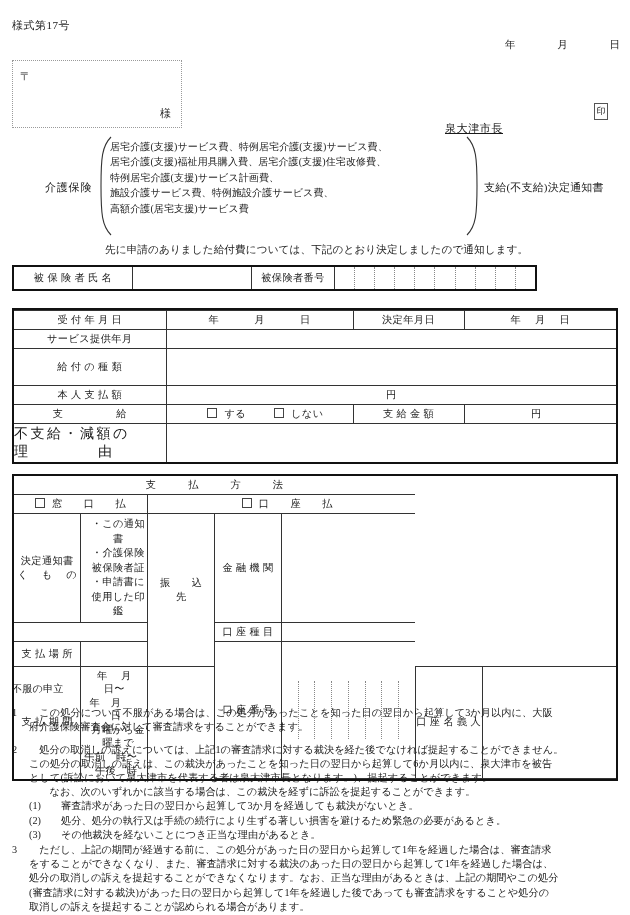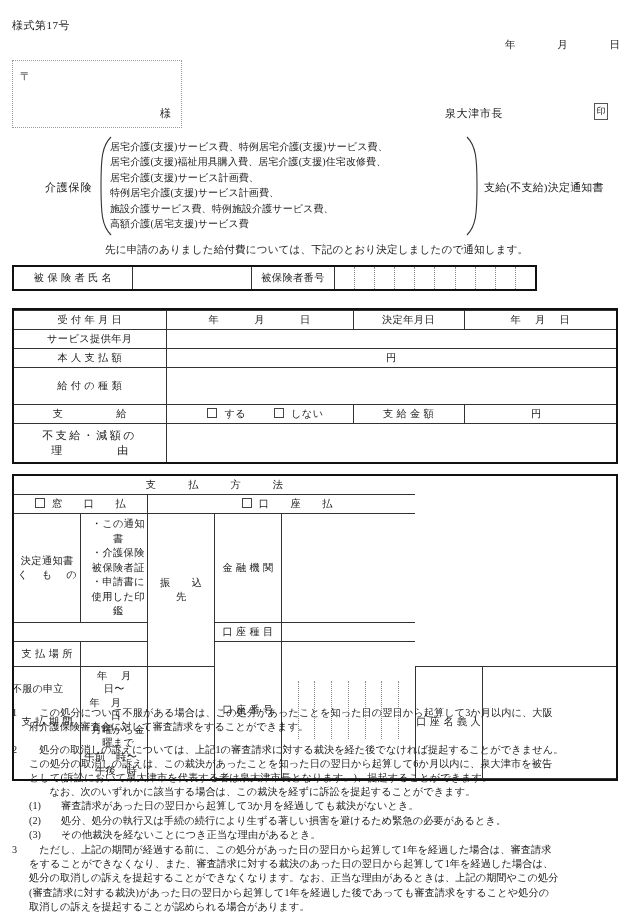--- a/index.html
+++ b/index.html
@@ -19,21 +19,21 @@
   
   #form-no { left: 12px; top: 18px; font-size: 11px; letter-spacing: .5px; }
   #date-line { left: 505px; top: 38px; width: 115px; display: flex; justify-content: space-between; font-size: 10.5px; }
   #addr-box {
     left: 12px; top: 60px; width: 170px; height: 68px;
     border: 1px dotted #9a9a9a;
     box-sizing: border-box;
   }
   #addr-postal { position: absolute; left: 7px; top: 8px; font-size: 11px; }
   #addr-sama { position: absolute; right: 10px; bottom: 6px; font-size: 11px; }
-  #mayor { left: 445px; top: 106px; font-size: 11px; letter-spacing: .6px; }
+  #mayor { left: 445px; top: 121px; font-size: 11px; letter-spacing: .6px; text-decoration: underline; }
   #seal {
     left: 594px; top: 103px; width: 14px; height: 17px;
     border: 1px solid #555; box-sizing: border-box;
     font-size: 9px; line-height: 15px; text-align: center;
   }
 
   
   #ins-label { left: 45px; top: 180px; font-size: 11px; letter-spacing: .8px; }
   #ins-list {
     left: 110px; top: 139px; width: 360px;
@@ -71,21 +71,21 @@
 
   
   #tbl-decision { left: 12px; top: 308px; width: 606px; }
   #tbl-decision table { width: 100%; }
   #tbl-decision td { height: 18px; }
 
   
   #tbl-pay { left: 12px; top: 474px; width: 606px; }
   #tbl-pay table { width: 100%; }
 
-  .lcell { text-align: center; letter-spacing: 2.5px; font-size: 11px; }
+  .lcell { text-align: left; letter-spacing: 2.5px; font-size: 14px; }
   .ckrow { text-align: left; padding-left: 12px !important; letter-spacing: 0; }
   .ck { display: inline-block; width: 8px; height: 8px; border: 1px solid #444; margin-right: 7px; vertical-align: -1px; }
   .yen-right { text-align: right; padding-right: 8px !important; }
 
   .bullets { text-align: left; padding: 3px 0 3px 8px !important; line-height: 14.5px; letter-spacing: .1px; }
   .dateblk { line-height: 13.6px; padding: 2px 0 !important; font-size: 10px; }
 
   
   #appeal { left: 12px; top: 682px; width: 610px; font-size: 10.2px; line-height: 14.2px; letter-spacing: .05px; }
   #appeal .ttl { margin-bottom: 10px; }
@@ -118,21 +118,20 @@
 
 <div class="abs" id="ins-label">介護保険</div>
 
 <svg class="brace" id="brace-l" viewBox="0 0 16 100" preserveAspectRatio="none">
   <path d="M15 1 C6 10, 5 22, 5 50 C5 78, 6 90, 15 99" fill="none" stroke="#333" stroke-width="1.1"></path>
 </svg>
 
 <div class="abs" id="ins-list">
   <div>居宅介護(支援)サービス費、特例居宅介護(支援)サービス費、</div>
   <div>居宅介護(支援)福祉用具購入費、居宅介護(支援)住宅改修費、</div>
-  <div>居宅介護(支援)サービス計画費、</div>
   <div>特例居宅介護(支援)サービス計画費、</div>
   <div>施設介護サービス費、特例施設介護サービス費、</div>
   <div>高額介護(居宅支援)サービス費</div>
 </div>
 
 <svg class="brace" id="brace-r" viewBox="0 0 16 100" preserveAspectRatio="none">
   <path d="M1 1 C10 10, 11 22, 11 50 C11 78, 10 90, 1 99" fill="none" stroke="#333" stroke-width="1.1"></path>
 </svg>
 
 <div class="abs" id="ins-right">支給(不支給)決定通知書</div>
@@ -183,28 +182,28 @@
           <span>月</span>
           <span>日</span>
         </div>
       </td>
     </tr>
     <tr>
       <td style="width:110px;border-left:none;border-top:none" class="lcell">サービス提供年月</td>
       <td colspan="3" style="border-right:none;border-top:none"></td>
     </tr>
     <tr>
+      <td style="border-left:none;height:36px" class="lcell">給 付 の 種 類</td>
+      <td colspan="3" style="border-right:none"></td>
+    </tr>
+    <tr>
       <td style="border-left:none" class="lcell">本 人 支 払 額</td>
       <td colspan="3" style="border-right:none">
         <span>円</span>
       </td>
-    </tr>
-    <tr>
-      <td style="border-left:none;height:36px" class="lcell">給 付 の 種 類</td>
-      <td colspan="3" style="border-right:none"></td>
     </tr>
     <tr>
       <td style="border-left:none" class="lcell">支　　　　　給</td>
       <td class="ckrow">
         <span class="ck"></span><span>する</span>
         <span style="display:inline-block;width:22px"></span>
         <span class="ck"></span><span>しない</span>
       </td>
       <td>支 給 金 額</td>
       <td class="yen-right" style="border-right:none">

